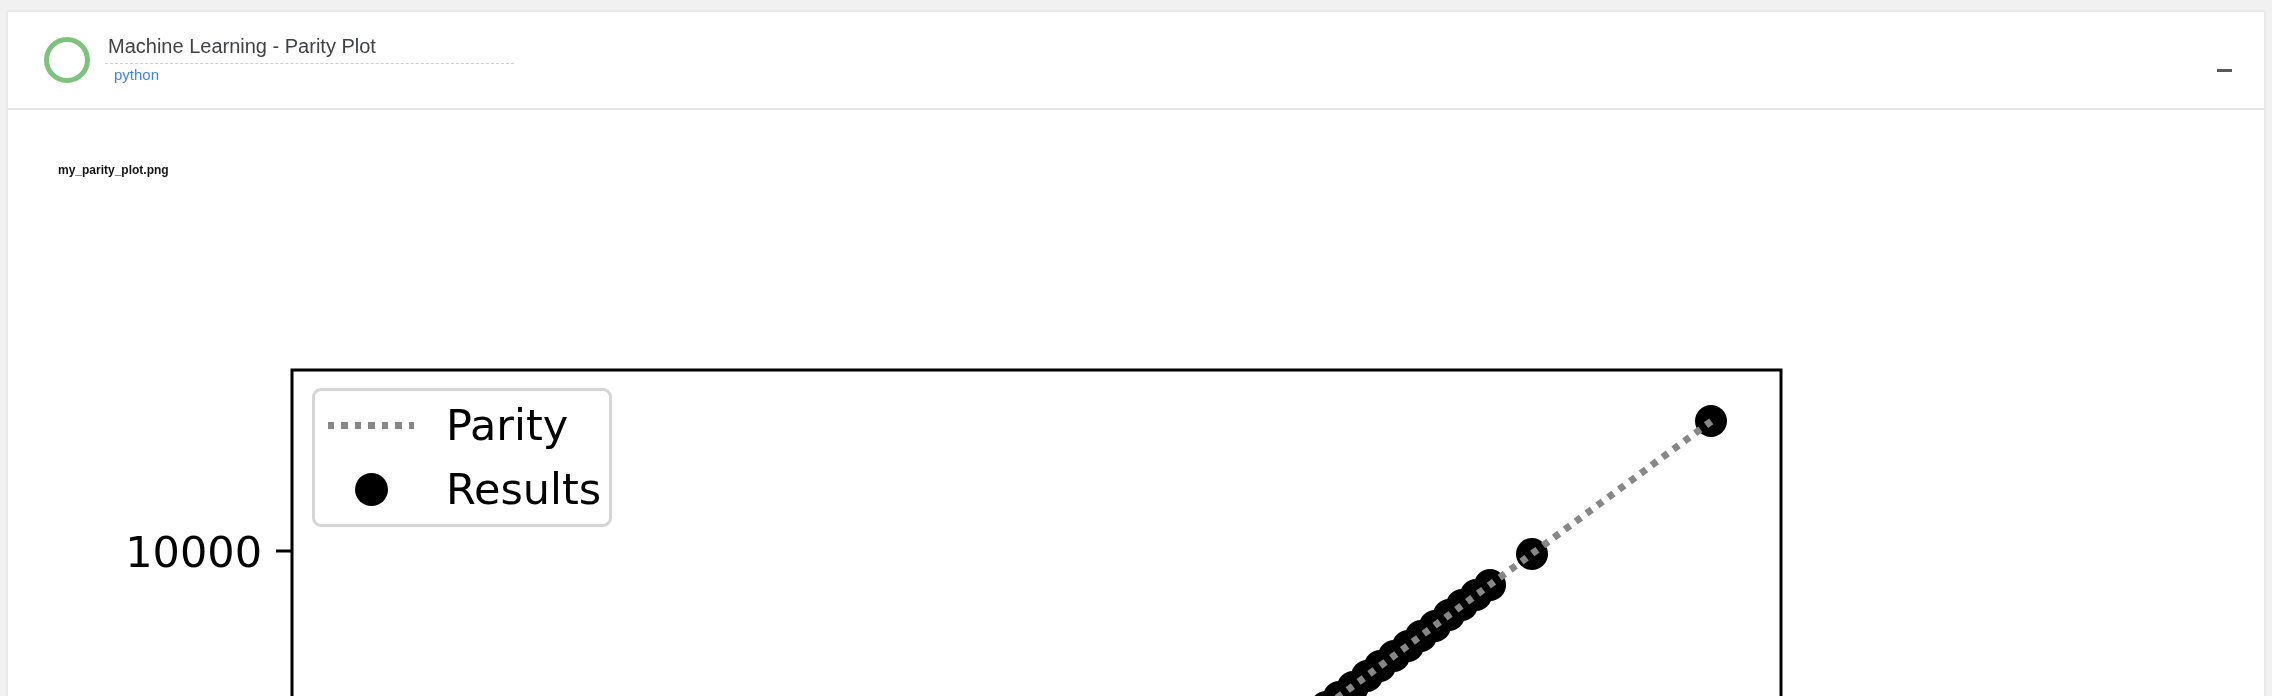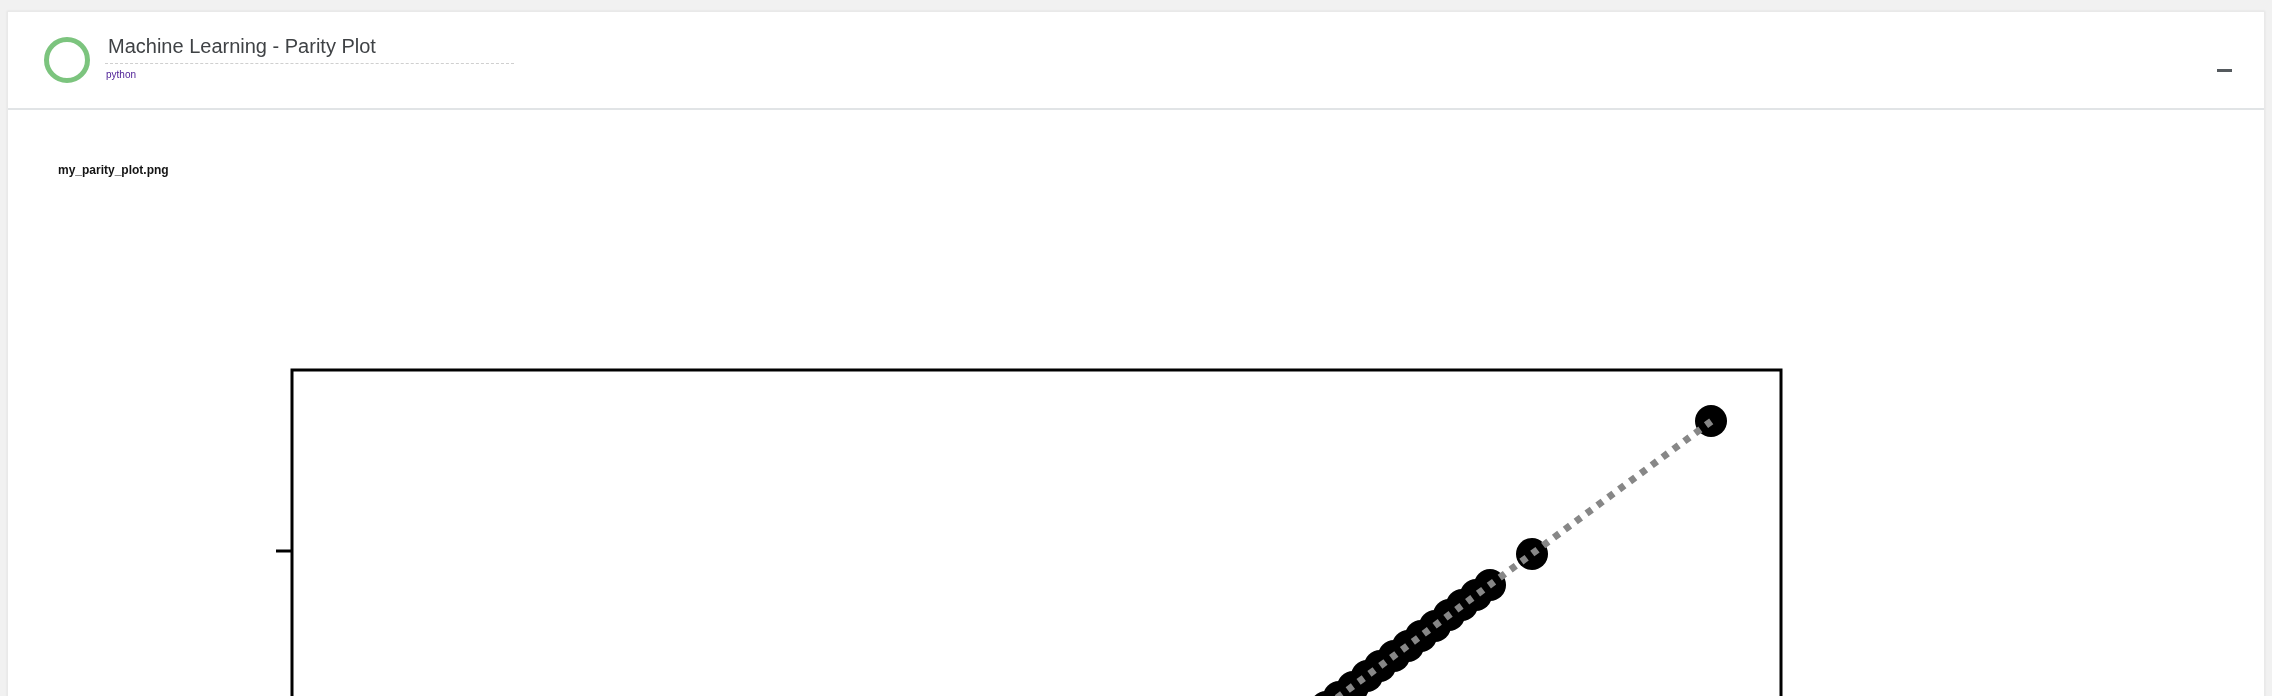--- a/index.html
+++ b/index.html
@@ -26,22 +26,22 @@
   }
   .titlewrap{
     position:absolute;left:97px;top:22px;width:409px;
     border-bottom:1px dashed #cfcfcf;padding-bottom:5px;
   }
   .title{
     font-size:20px;line-height:24px;color:#3f4245;padding-left:3px;
     white-space:nowrap;
   }
   .subtitle{
-    position:absolute;left:98px;top:56px;font-size:10px;line-height:14px;
-    color:#4c1d95;
+    position:absolute;left:106px;top:56px;font-size:15px;line-height:14px;
+    color:#3b82f6;
   }
   .minbtn{
     position:absolute;left:2201px;top:36px;width:30px;height:30px;
     background:transparent;border:none;cursor:pointer;padding:0;
   }
   .minbar{
     display:block;margin:14px auto 0 auto;width:15px;height:3px;background:#555a5e;
   }
   .filelabel{
     position:absolute;left:50px;top:151px;
@@ -105,14 +105,29 @@
       <circle cx="1408" cy="646" r="16" fill="#000000"></circle>
       <circle cx="1394" cy="656" r="16" fill="#000000"></circle>
       <circle cx="1380" cy="666" r="16" fill="#000000"></circle>
       <circle cx="1367" cy="676" r="16" fill="#000000"></circle>
       <circle cx="1353" cy="687" r="16" fill="#000000"></circle>
       <circle cx="1339" cy="697" r="16" fill="#000000"></circle>
       <circle cx="1326" cy="707" r="16" fill="#000000"></circle>
       <line x1="1326" y1="706" x2="1713" y2="420" stroke="#878787" stroke-width="7" stroke-dasharray="6.5 7" stroke-linecap="butt"></line>
     </svg>
 
+  <div class="ytick-label">10000</div>
 
+  <div class="legend">
+    <div class="legend-row">
+      <div class="legend-handle">
+        <div class="legend-dotted"></div>
+      </div>
+      <div class="legend-label">Parity</div>
+    </div>
+    <div class="legend-row">
+      <div class="legend-handle">
+        <div class="legend-dot"></div>
+      </div>
+      <div class="legend-label">Results</div>
+    </div>
+  </div>
 </div>
 
 </body></html>

